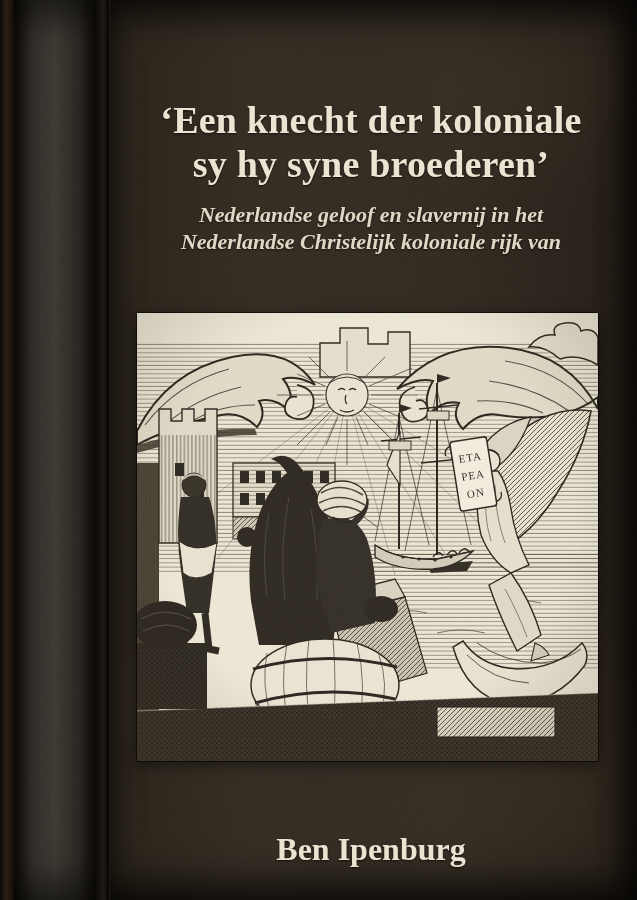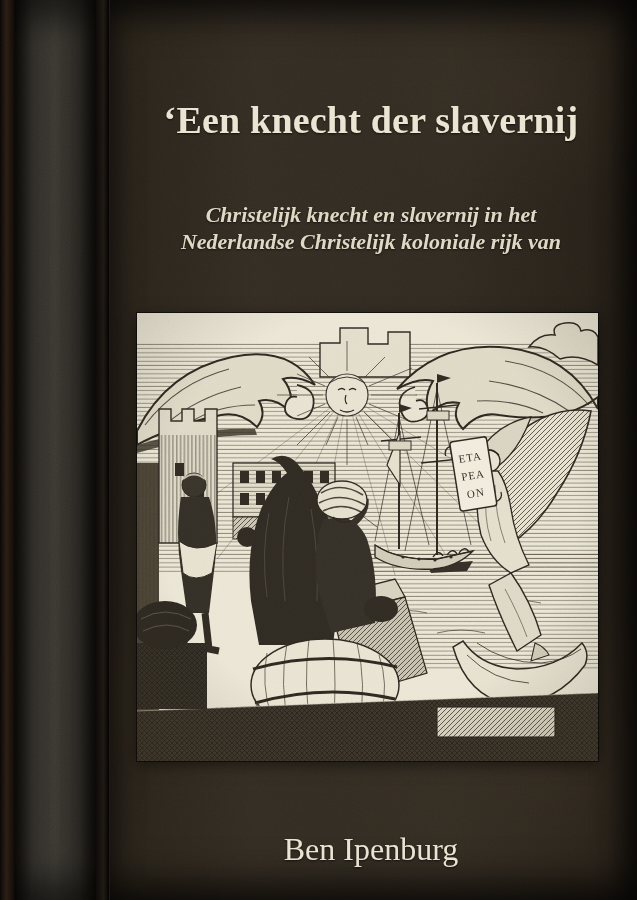--- a/index.html
+++ b/index.html
@@ -35,21 +35,21 @@
     background:linear-gradient(90deg,#0d0a08,#1d1812 55%,#050403 90%,#2b241c);
   }
   .grain{position:absolute;inset:0;mix-blend-mode:overlay;opacity:.55;pointer-events:none;}
 
   
   .text-zone{position:absolute;left:105px;top:0;width:532px;height:900px;text-align:center;color:#eae3d0;}
   .title{position:absolute;top:98px;left:0;width:100%;font-weight:bold;font-size:38px;line-height:44px;
     letter-spacing:.2px;text-shadow:0 1px 2px rgba(0,0,0,.65);}
   .subtitle{position:absolute;top:202px;left:0;width:100%;font-style:italic;font-weight:bold;
     font-size:22px;line-height:26.5px;color:#ddd6c2;text-shadow:0 1px 2px rgba(0,0,0,.6);}
-  .author{position:absolute;top:831px;left:0;width:100%;font-weight:normal;font-size:32px;
+  .author{position:absolute;top:831px;left:0;width:100%;font-weight:bold;font-size:32px;
     color:#e9e2cf;text-shadow:0 1px 2px rgba(0,0,0,.65);}
 
   
   .engraving{
     position:absolute;left:137px;top:313px;width:461px;height:448px;
     box-shadow:0 0 0 1px rgba(0,0,0,.55), 0 4px 14px rgba(0,0,0,.5);
     background:#eae5d3;
   }
   .engraving svg{display:block;width:100%;height:100%;}
 </style>
@@ -58,24 +58,25 @@
 
 <div class="book">
 
   <div class="cover-front"></div>
   <div class="spine-edge"></div>
   <div class="spine-ridge"></div>
   <div class="spine-groove"></div>
 
   <div class="text-zone">
     <div class="title">
-      <div>‘Een knecht der slavernij</div>
+      <div>‘Een knecht der koloniale</div>
+      <div>sy hy syne broederen’</div>
     </div>
     <div class="subtitle">
-      <div>Christelijk knecht en slavernij in het</div>
+      <div>Nederlandse geloof en slavernij in het</div>
       <div>Nederlandse Christelijk koloniale rijk van</div>
     </div>
     <div class="author">Ben Ipenburg</div>
   </div>
 
   <div class="engraving">
     <svg viewBox="0 0 461 448" xmlns="http://www.w3.org/2000/svg">
       <defs>
         <pattern id="hl" width="4.2" height="4.2" patternUnits="userSpaceOnUse">
           <line x1="0" y1="2" x2="4.2" y2="2" stroke="#4a4434" stroke-width="0.8" opacity="0.7"></line>

